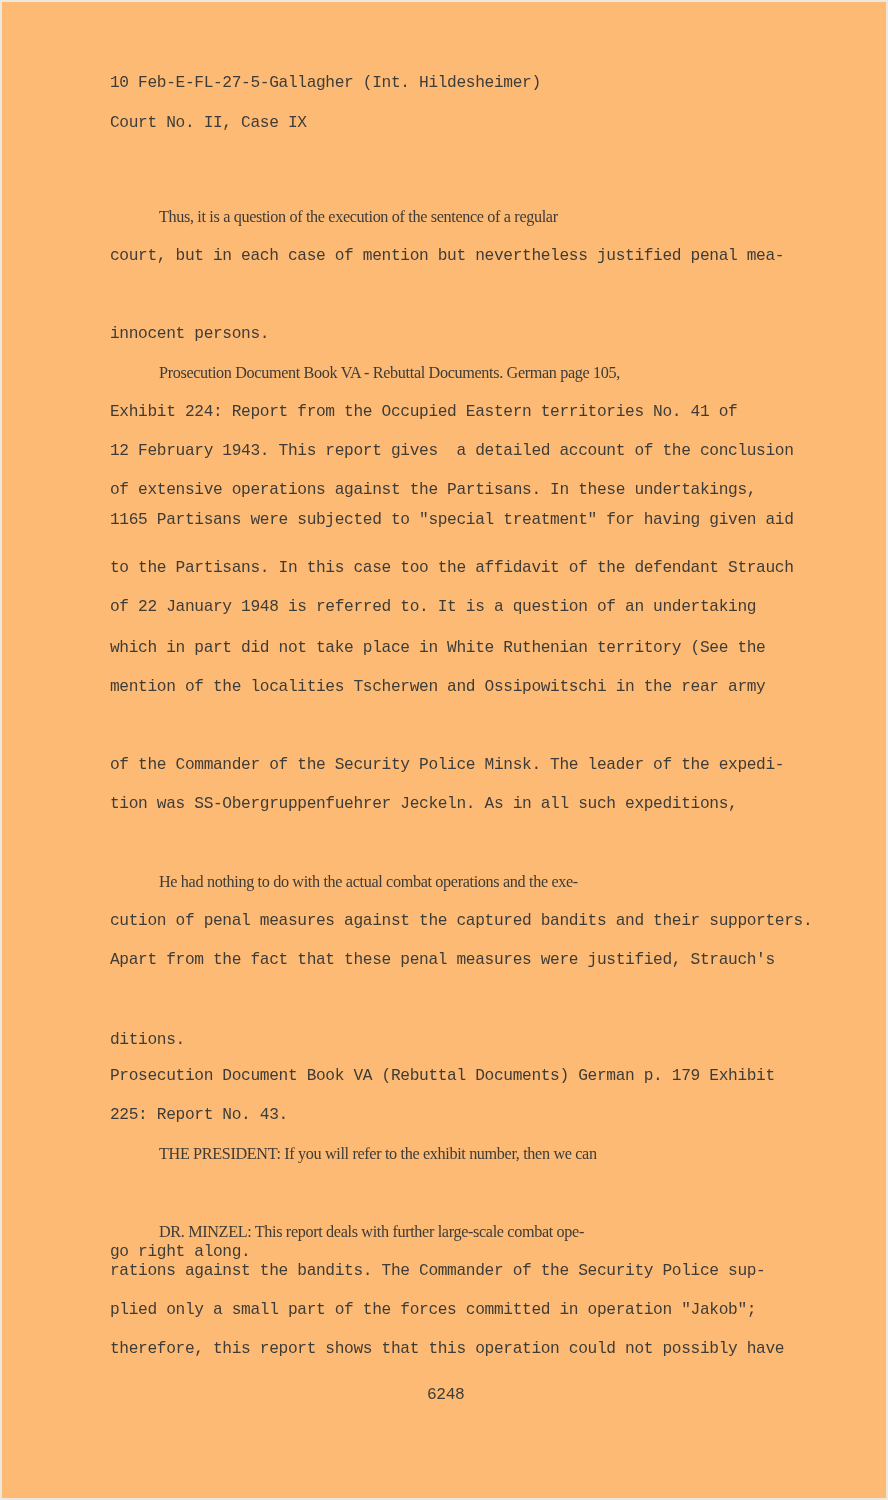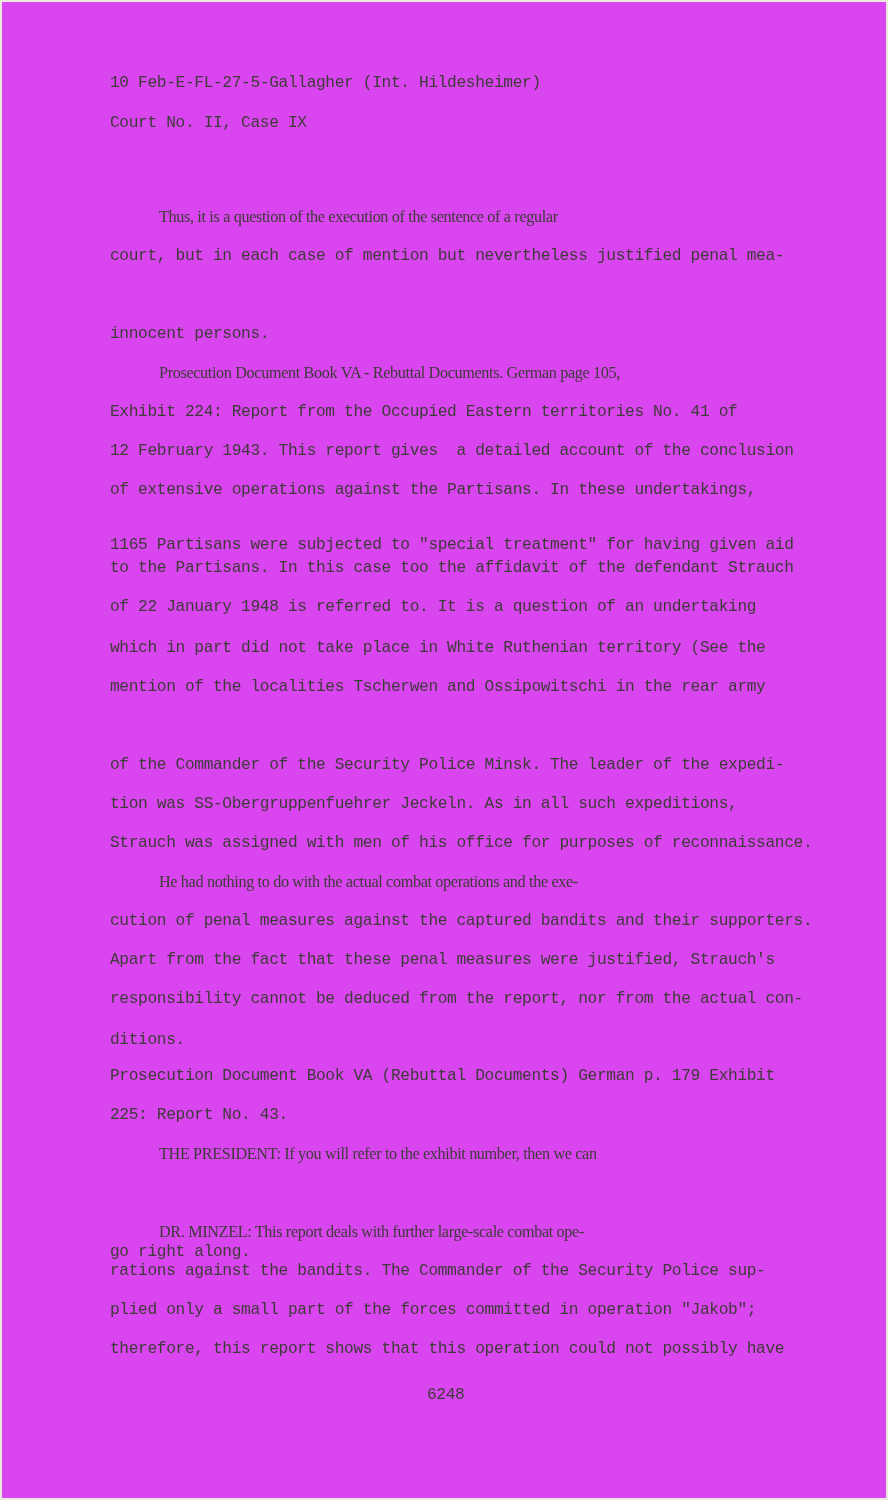--- a/index.html
+++ b/index.html
@@ -3,21 +3,21 @@
 <meta charset="utf-8">
 <style>
   html, body { margin: 0; padding: 0; }
   body {
     width: 888px; height: 1500px;
     background: #ece8de;
     position: relative; overflow: hidden;
   }
   .page {
     position: absolute; left: 2px; top: 2px; right: 2px; bottom: 2px;
-    background: #d946ef;
+    background: #fdba74;
   }
   .tl {
     position: absolute;
     left: 108px;
     font-family: "Liberation Mono", "DejaVu Sans Mono", monospace;
     font-size: 16.2px;
     color: #3e3c38;
     white-space: pre;
     letter-spacing: -0.35px;
     line-height: 20px;
@@ -33,33 +33,31 @@
   <div class="tl" style="top:111px">Court No. II, Case IX</div>
 
   <div class="tl indent" style="top:205px">Thus, it is a question of the execution of the sentence of a regular</div>
   <div class="tl" style="top:244px">court, but in each case of mention but nevertheless justified penal mea-</div>
   <div class="tl" style="top:322px">innocent persons.</div>
 
   <div class="tl indent" style="top:361px">Prosecution Document Book VA - Rebuttal Documents. German page 105,</div>
   <div class="tl" style="top:400px">Exhibit 224: Report from the Occupied Eastern territories No. 41 of</div>
   <div class="tl" style="top:439px">12 February 1943. This report gives  a detailed account of the conclusion</div>
   <div class="tl" style="top:478px">of extensive operations against the Partisans. In these undertakings,</div>
-  <div class="tl" style="top:533px">1165 Partisans were subjected to "special treatment" for having given aid</div>
+  <div class="tl" style="top:508px">1165 Partisans were subjected to "special treatment" for having given aid</div>
   <div class="tl" style="top:556px">to the Partisans. In this case too the affidavit of the defendant Strauch</div>
   <div class="tl" style="top:595px">of 22 January 1948 is referred to. It is a question of an undertaking</div>
   <div class="tl" style="top:636px">which in part did not take place in White Ruthenian territory (See the</div>
   <div class="tl" style="top:675px">mention of the localities Tscherwen and Ossipowitschi in the rear army</div>
   <div class="tl" style="top:753px">of the Commander of the Security Police Minsk. The leader of the expedi-</div>
   <div class="tl" style="top:792px">tion was SS-Obergruppenfuehrer Jeckeln. As in all such expeditions,</div>
-  <div class="tl" style="top:831px">Strauch was assigned with men of his office for purposes of reconnaissance.</div>
 
   <div class="tl indent" style="top:870px">He had nothing to do with the actual combat operations and the exe-</div>
   <div class="tl" style="top:909px">cution of penal measures against the captured bandits and their supporters.</div>
   <div class="tl" style="top:948px">Apart from the fact that these penal measures were justified, Strauch's</div>
-  <div class="tl" style="top:987px">responsibility cannot be deduced from the report, nor from the actual con-</div>
   <div class="tl" style="top:1028px">ditions.</div>
 
   <div class="tl" style="top:1064px">Prosecution Document Book VA (Rebuttal Documents) German p. 179 Exhibit</div>
   <div class="tl" style="top:1103px">225: Report No. 43.</div>
 
   <div class="tl indent" style="top:1142px">THE PRESIDENT: If you will refer to the exhibit number, then we can</div>
   <div class="tl" style="top:1240px">go right along.</div>
 
   <div class="tl indent" style="top:1220px">DR. MINZEL: This report deals with further large-scale combat ope-</div>
   <div class="tl" style="top:1259px">rations against the bandits. The Commander of the Security Police sup-</div>

